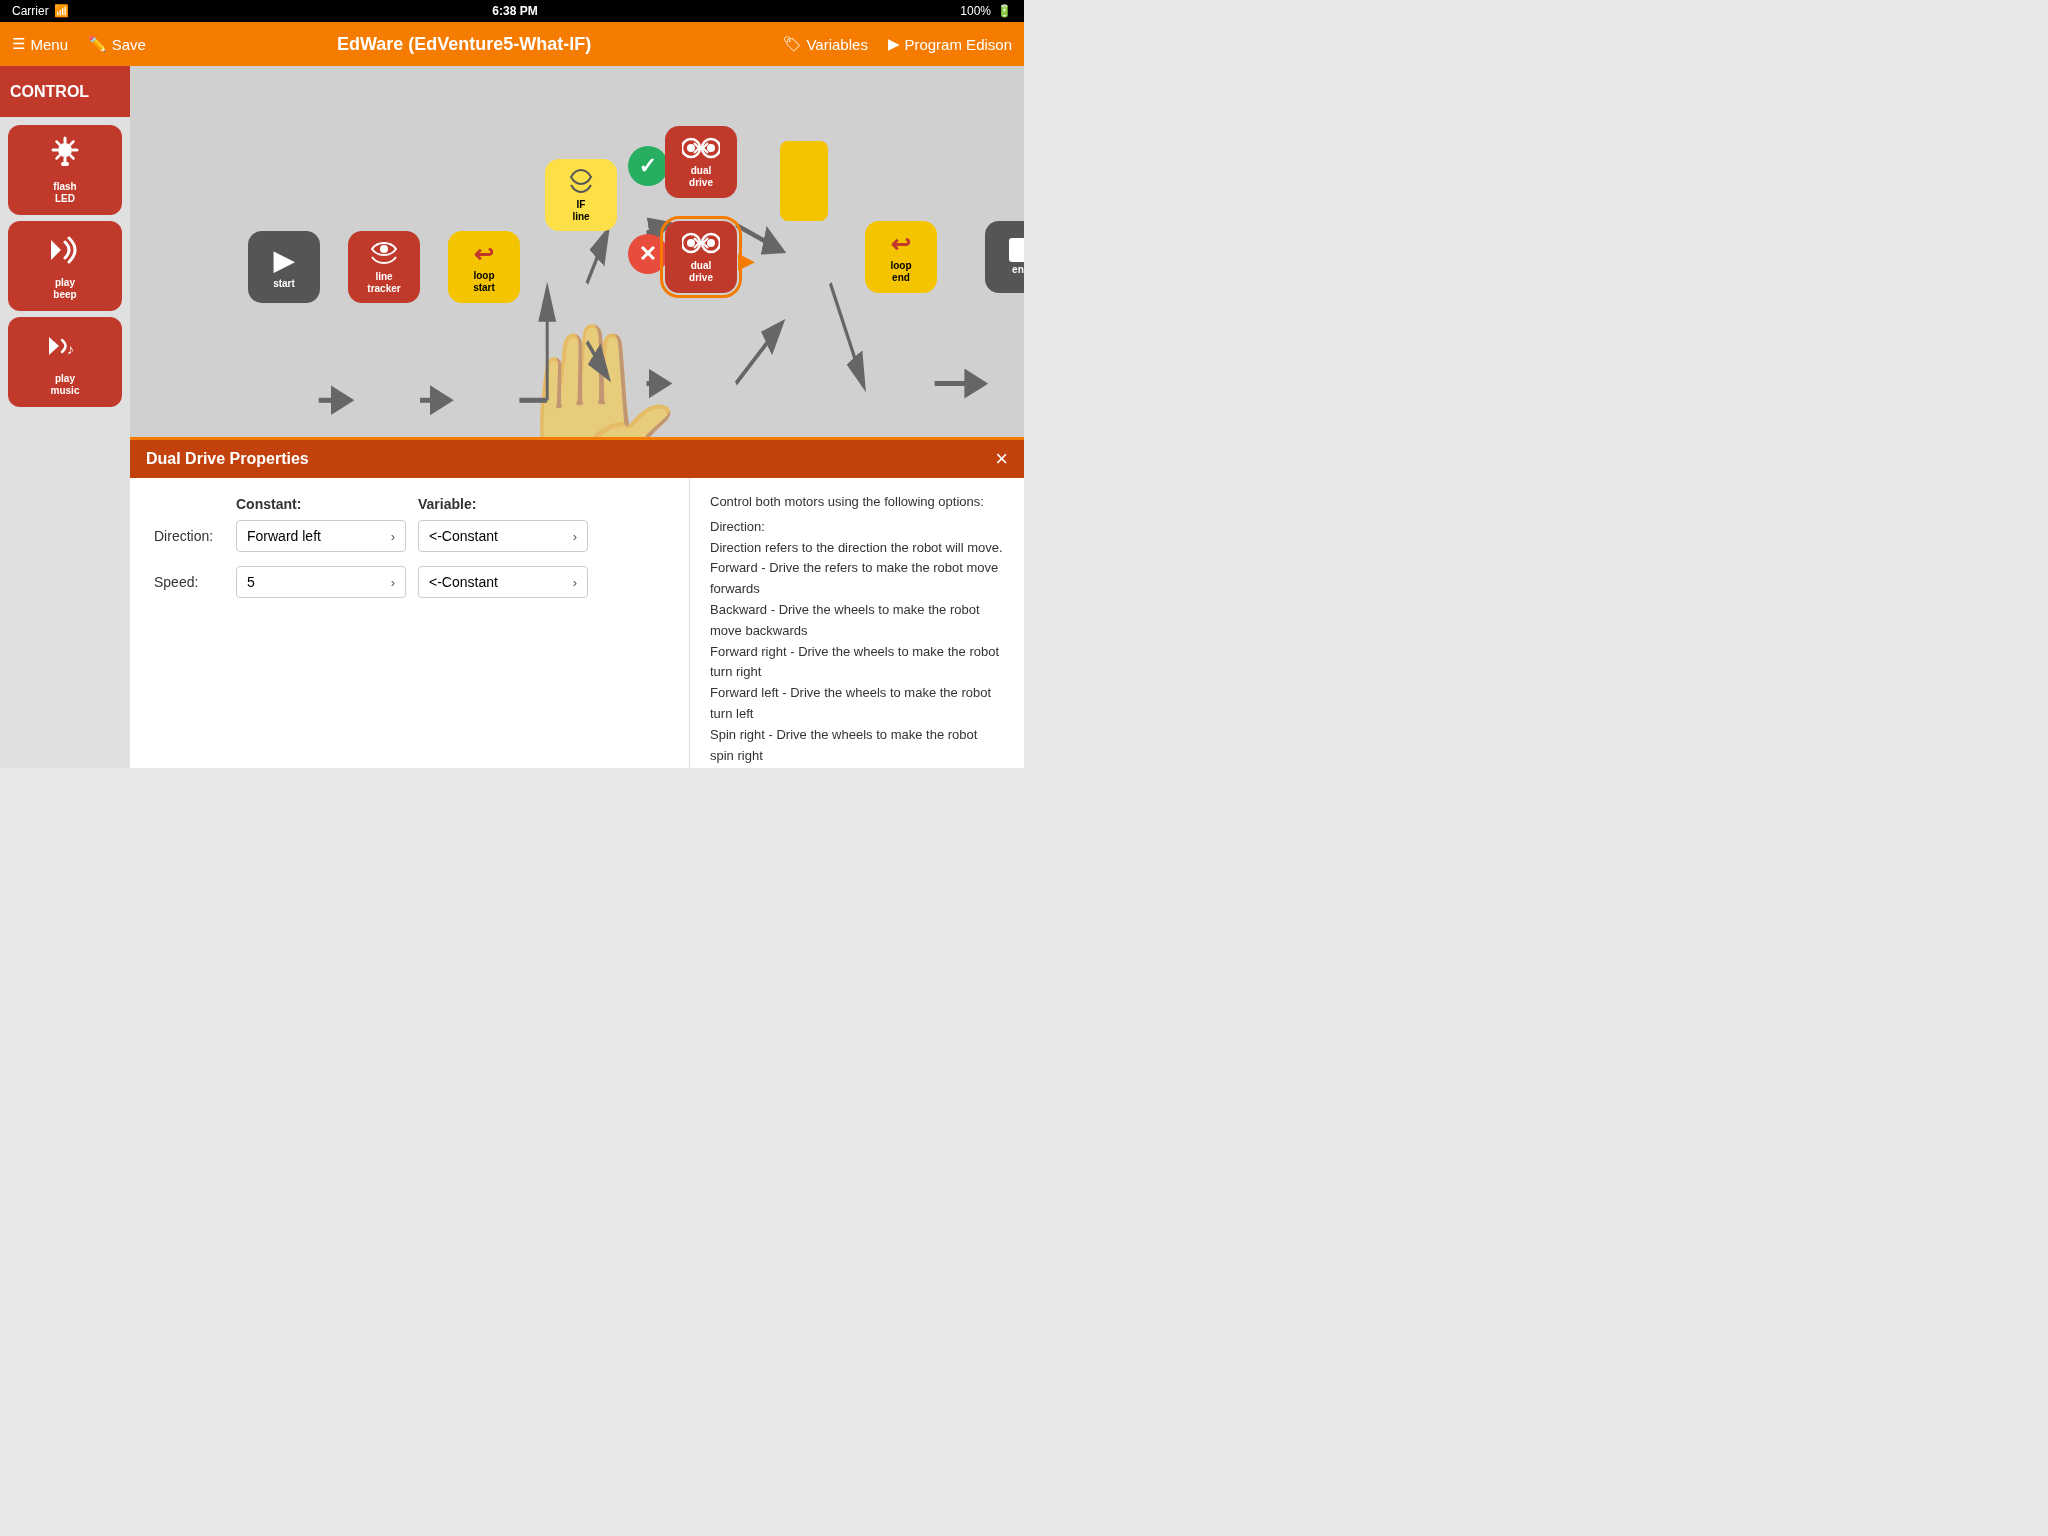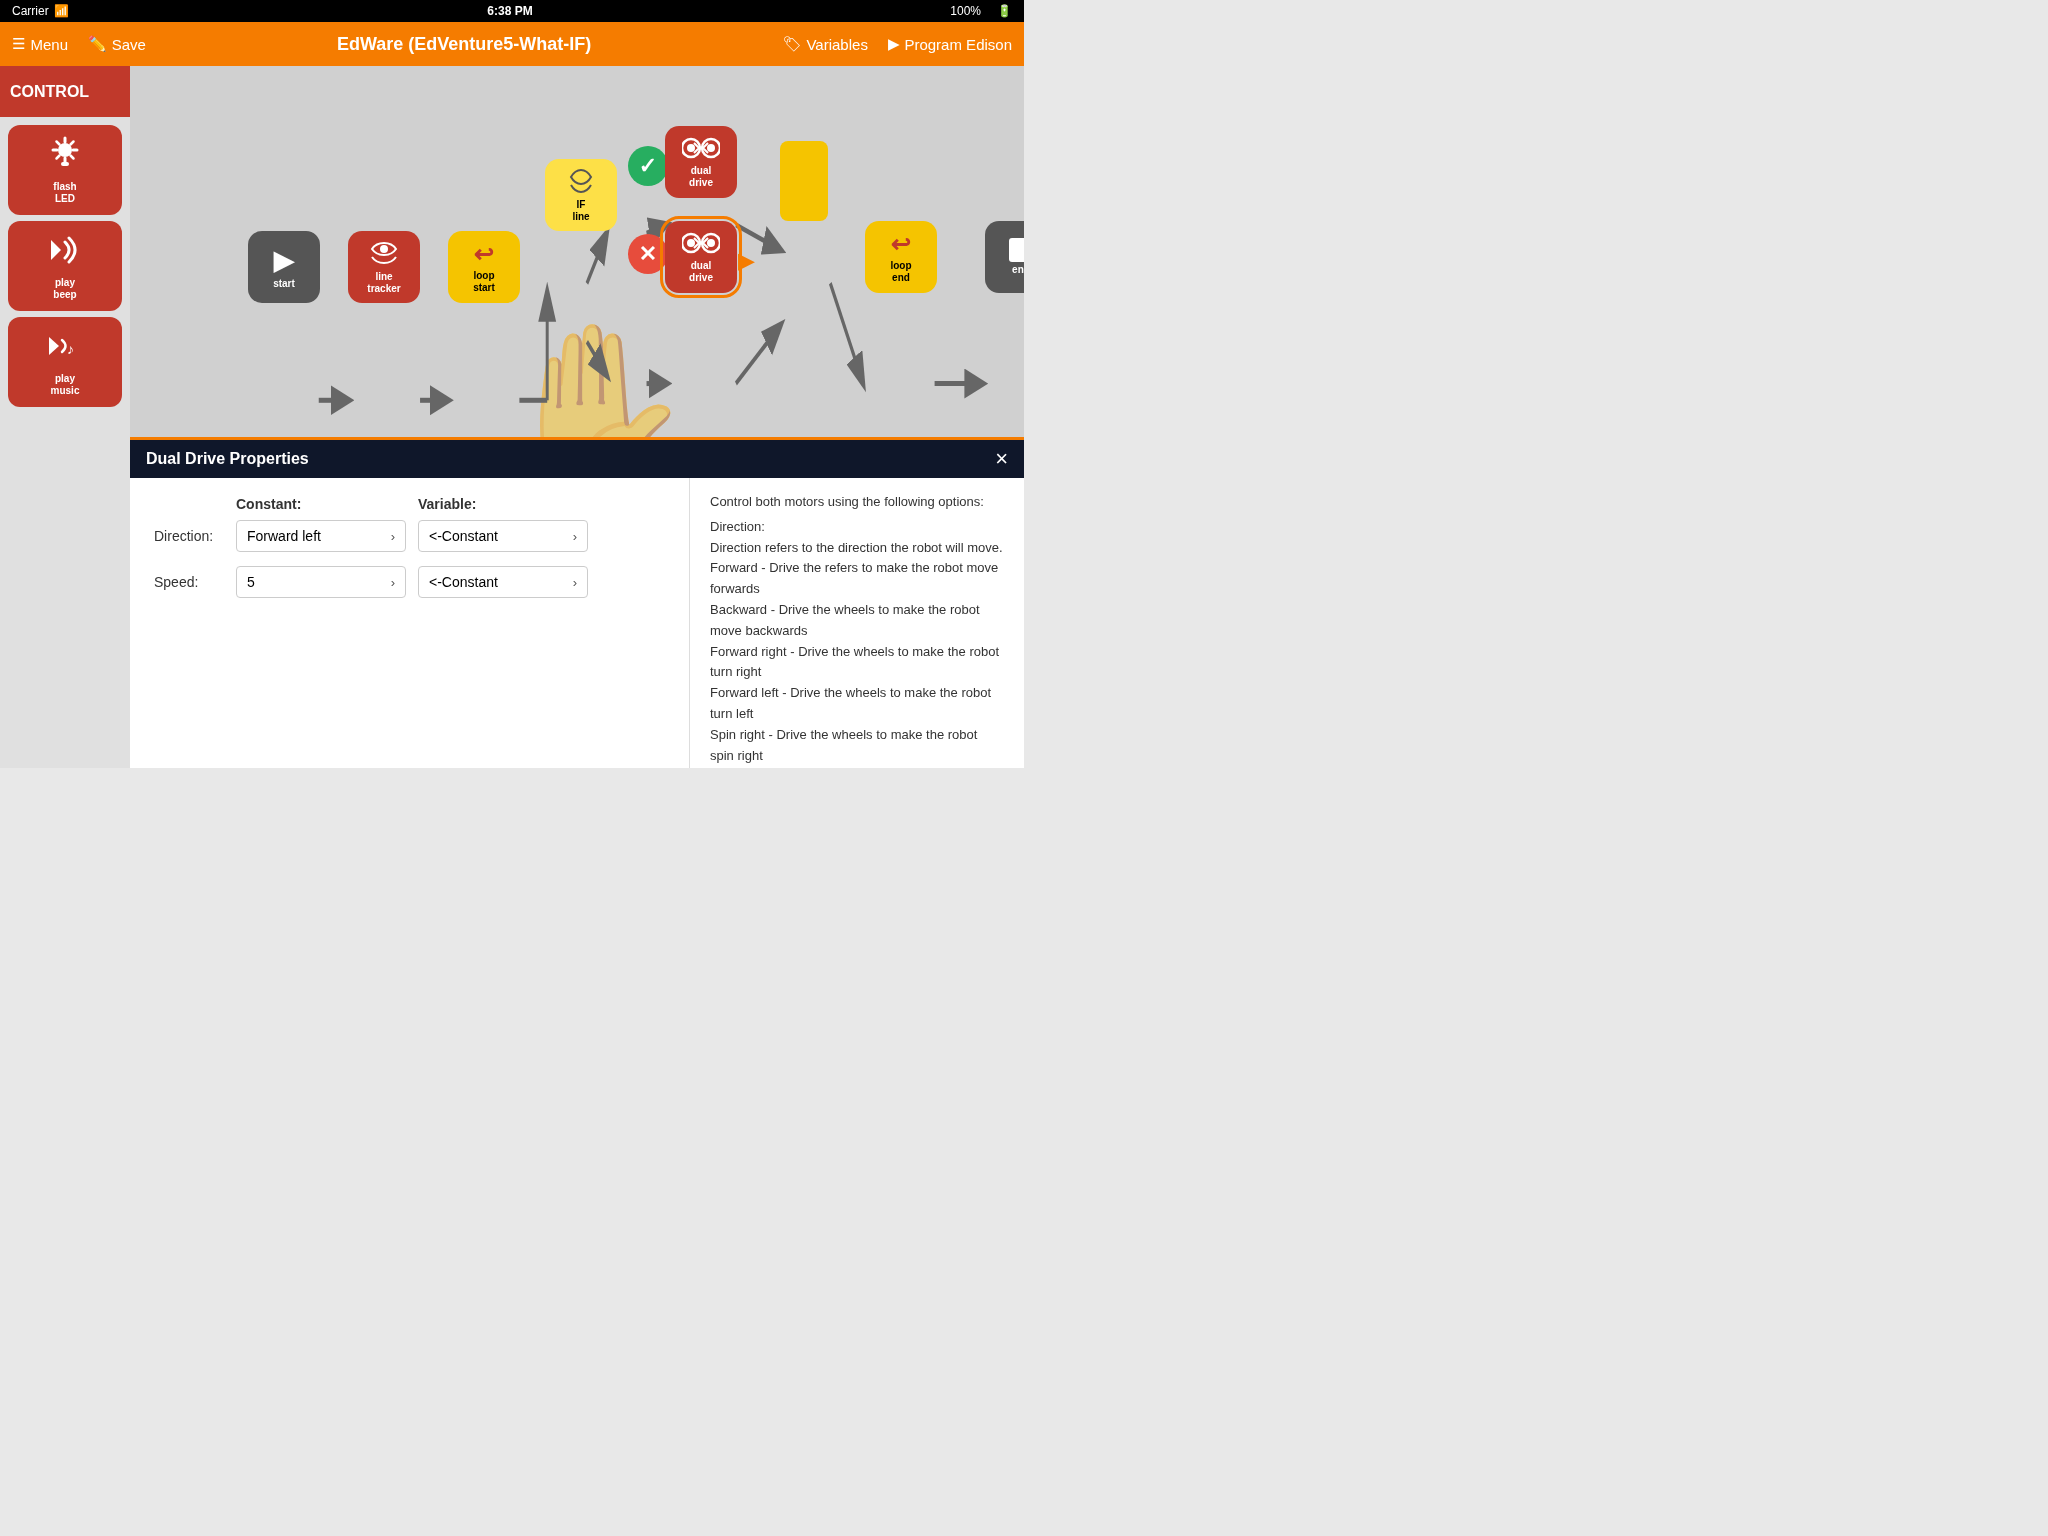--- a/index.html
+++ b/index.html
@@ -10,21 +10,21 @@
       background: #000;
       color: #fff;
       display: flex;
       justify-content: space-between;
       align-items: center;
       padding: 2px 12px;
       font-size: 12px;
       height: 22px;
     }
     .status-bar-left { display: flex; align-items: center; gap: 6px; }
-    .status-bar-right { display: flex; align-items: center; gap: 16px; }
+    .status-bar-right { display: flex; align-items: center; gap: 6px; }
 
     
     .toolbar {
       background: #f57c00;
       height: 44px;
       display: flex;
       align-items: center;
       padding: 0 12px;
       gap: 16px;
     }
@@ -222,21 +222,21 @@
 
     
     .bottom-panel {
       position: absolute;
       bottom: 0; left: 0; right: 0;
       background: #fff;
       border-top: 3px solid #f57c00;
       z-index: 10;
     }
     .bottom-panel-header {
-      background: #0f172a;
+      background: #c2410c;
       color: #fff;
       font-size: 16px;
       font-weight: bold;
       padding: 8px 16px;
       display: flex;
       justify-content: space-between;
       align-items: center;
     }
     .bottom-panel-close {
       color: #fff;

